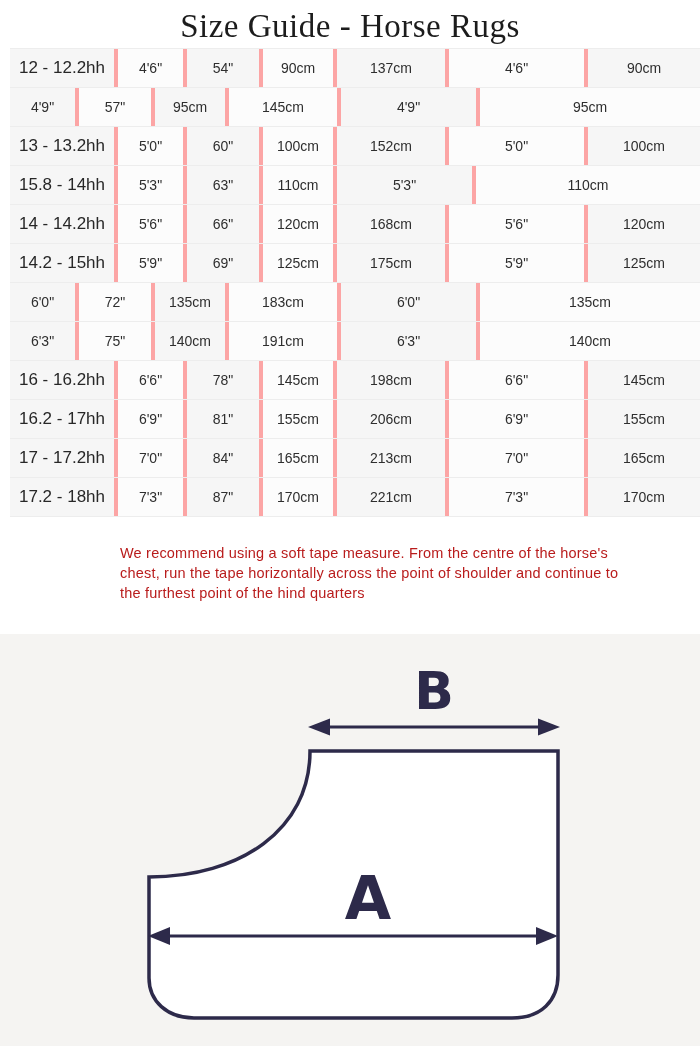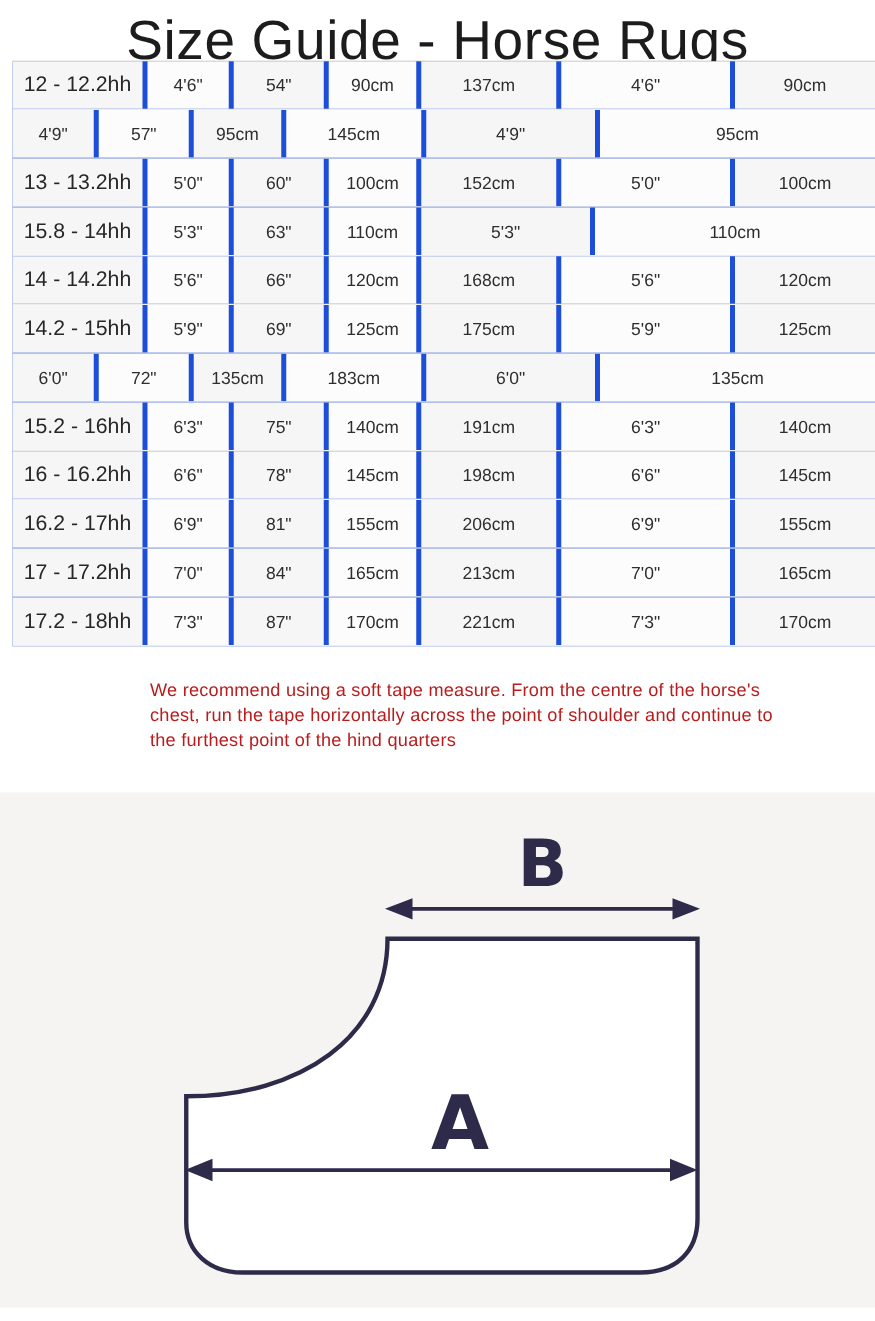--- a/index.html
+++ b/index.html
@@ -3,30 +3,30 @@
 <meta charset="utf-8">
 <style>
   * { margin: 0; padding: 0; box-sizing: border-box; }
   html, body { width: 700px; height: 1057px; overflow: hidden; background: #ffffff;
     font-family: "Liberation Sans", sans-serif; }
 
   
   .page-title {
     padding-top: 8px; height: 48px;
     text-align: center;
-    font-family: Liberation Sans, sans-serif;
+    font-family: Liberation Serif, serif;
     font-weight: 400;
-    font-size: 44px;
+    font-size: 33px;
     letter-spacing: 0.5px;
     color: #1c1c1c;
   }
 
   
   .size-table { margin-left: 10px; border-top: 1px solid #ededed; }
-  .size-row { display: flex; height: 39px; border-bottom: 1px solid #ededed; background: #1d4ed8; }
+  .size-row { display: flex; height: 39px; border-bottom: 1px solid #ededed; background: #fca5a5; }
   .cell {
     display: flex; align-items: center; justify-content: center;
     margin-right: 4px;
     font-size: 14px; color: #2e2e2e;
     white-space: nowrap;
   }
   .cell.c1 { width: 104px; font-size: 17px; color: #272727; }
   .cell.c2 { width: 65px; }
   .cell.c3 { width: 72px; }
   .cell.c4 { width: 70px; }
@@ -119,21 +119,20 @@
     </div>
     <div class="size-row">
       <div class="cell c2">6'0"</div>
       <div class="cell c3">72"</div>
       <div class="cell c4">135cm</div>
       <div class="cell c5">183cm</div>
       <div class="cell c6">6'0"</div>
       <div class="cell c7">135cm</div>
     </div>
     <div class="size-row">
-      <div class="cell c1">15.2 - 16hh</div>
       <div class="cell c2">6'3"</div>
       <div class="cell c3">75"</div>
       <div class="cell c4">140cm</div>
       <div class="cell c5">191cm</div>
       <div class="cell c6">6'3"</div>
       <div class="cell c7">140cm</div>
     </div>
     <div class="size-row">
       <div class="cell c1">16 - 16.2hh</div>
       <div class="cell c2">6'6"</div>

